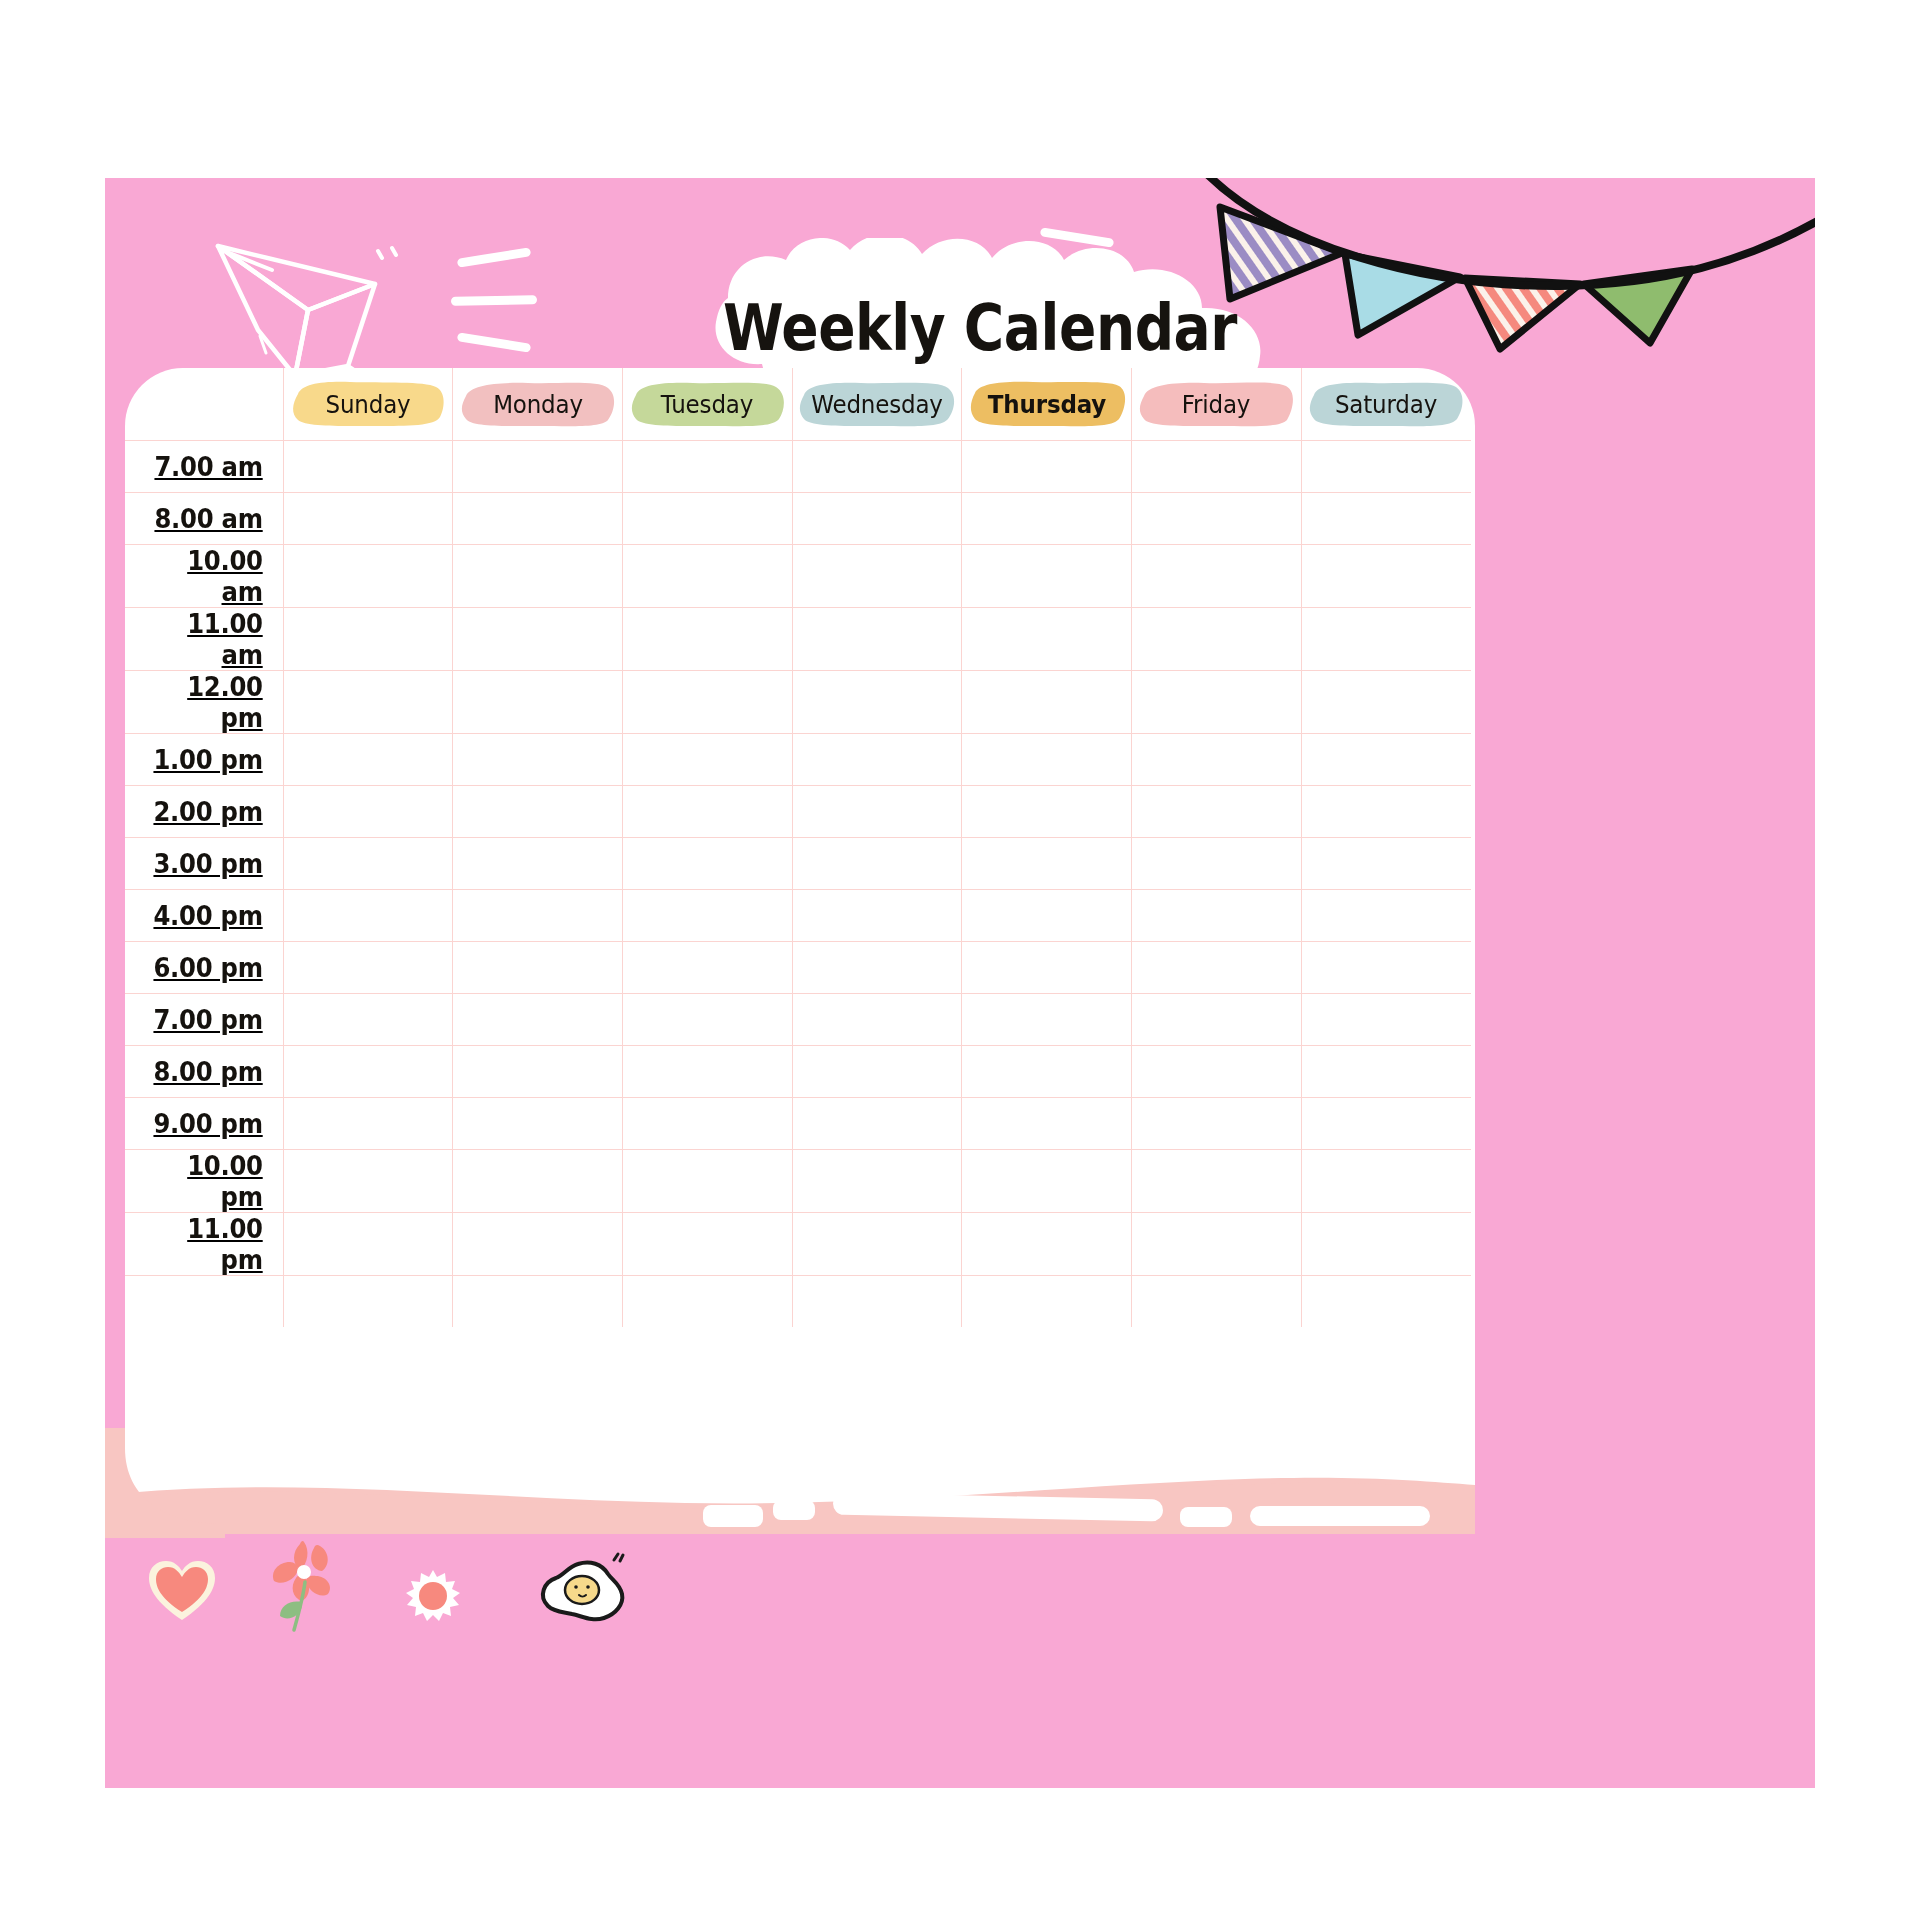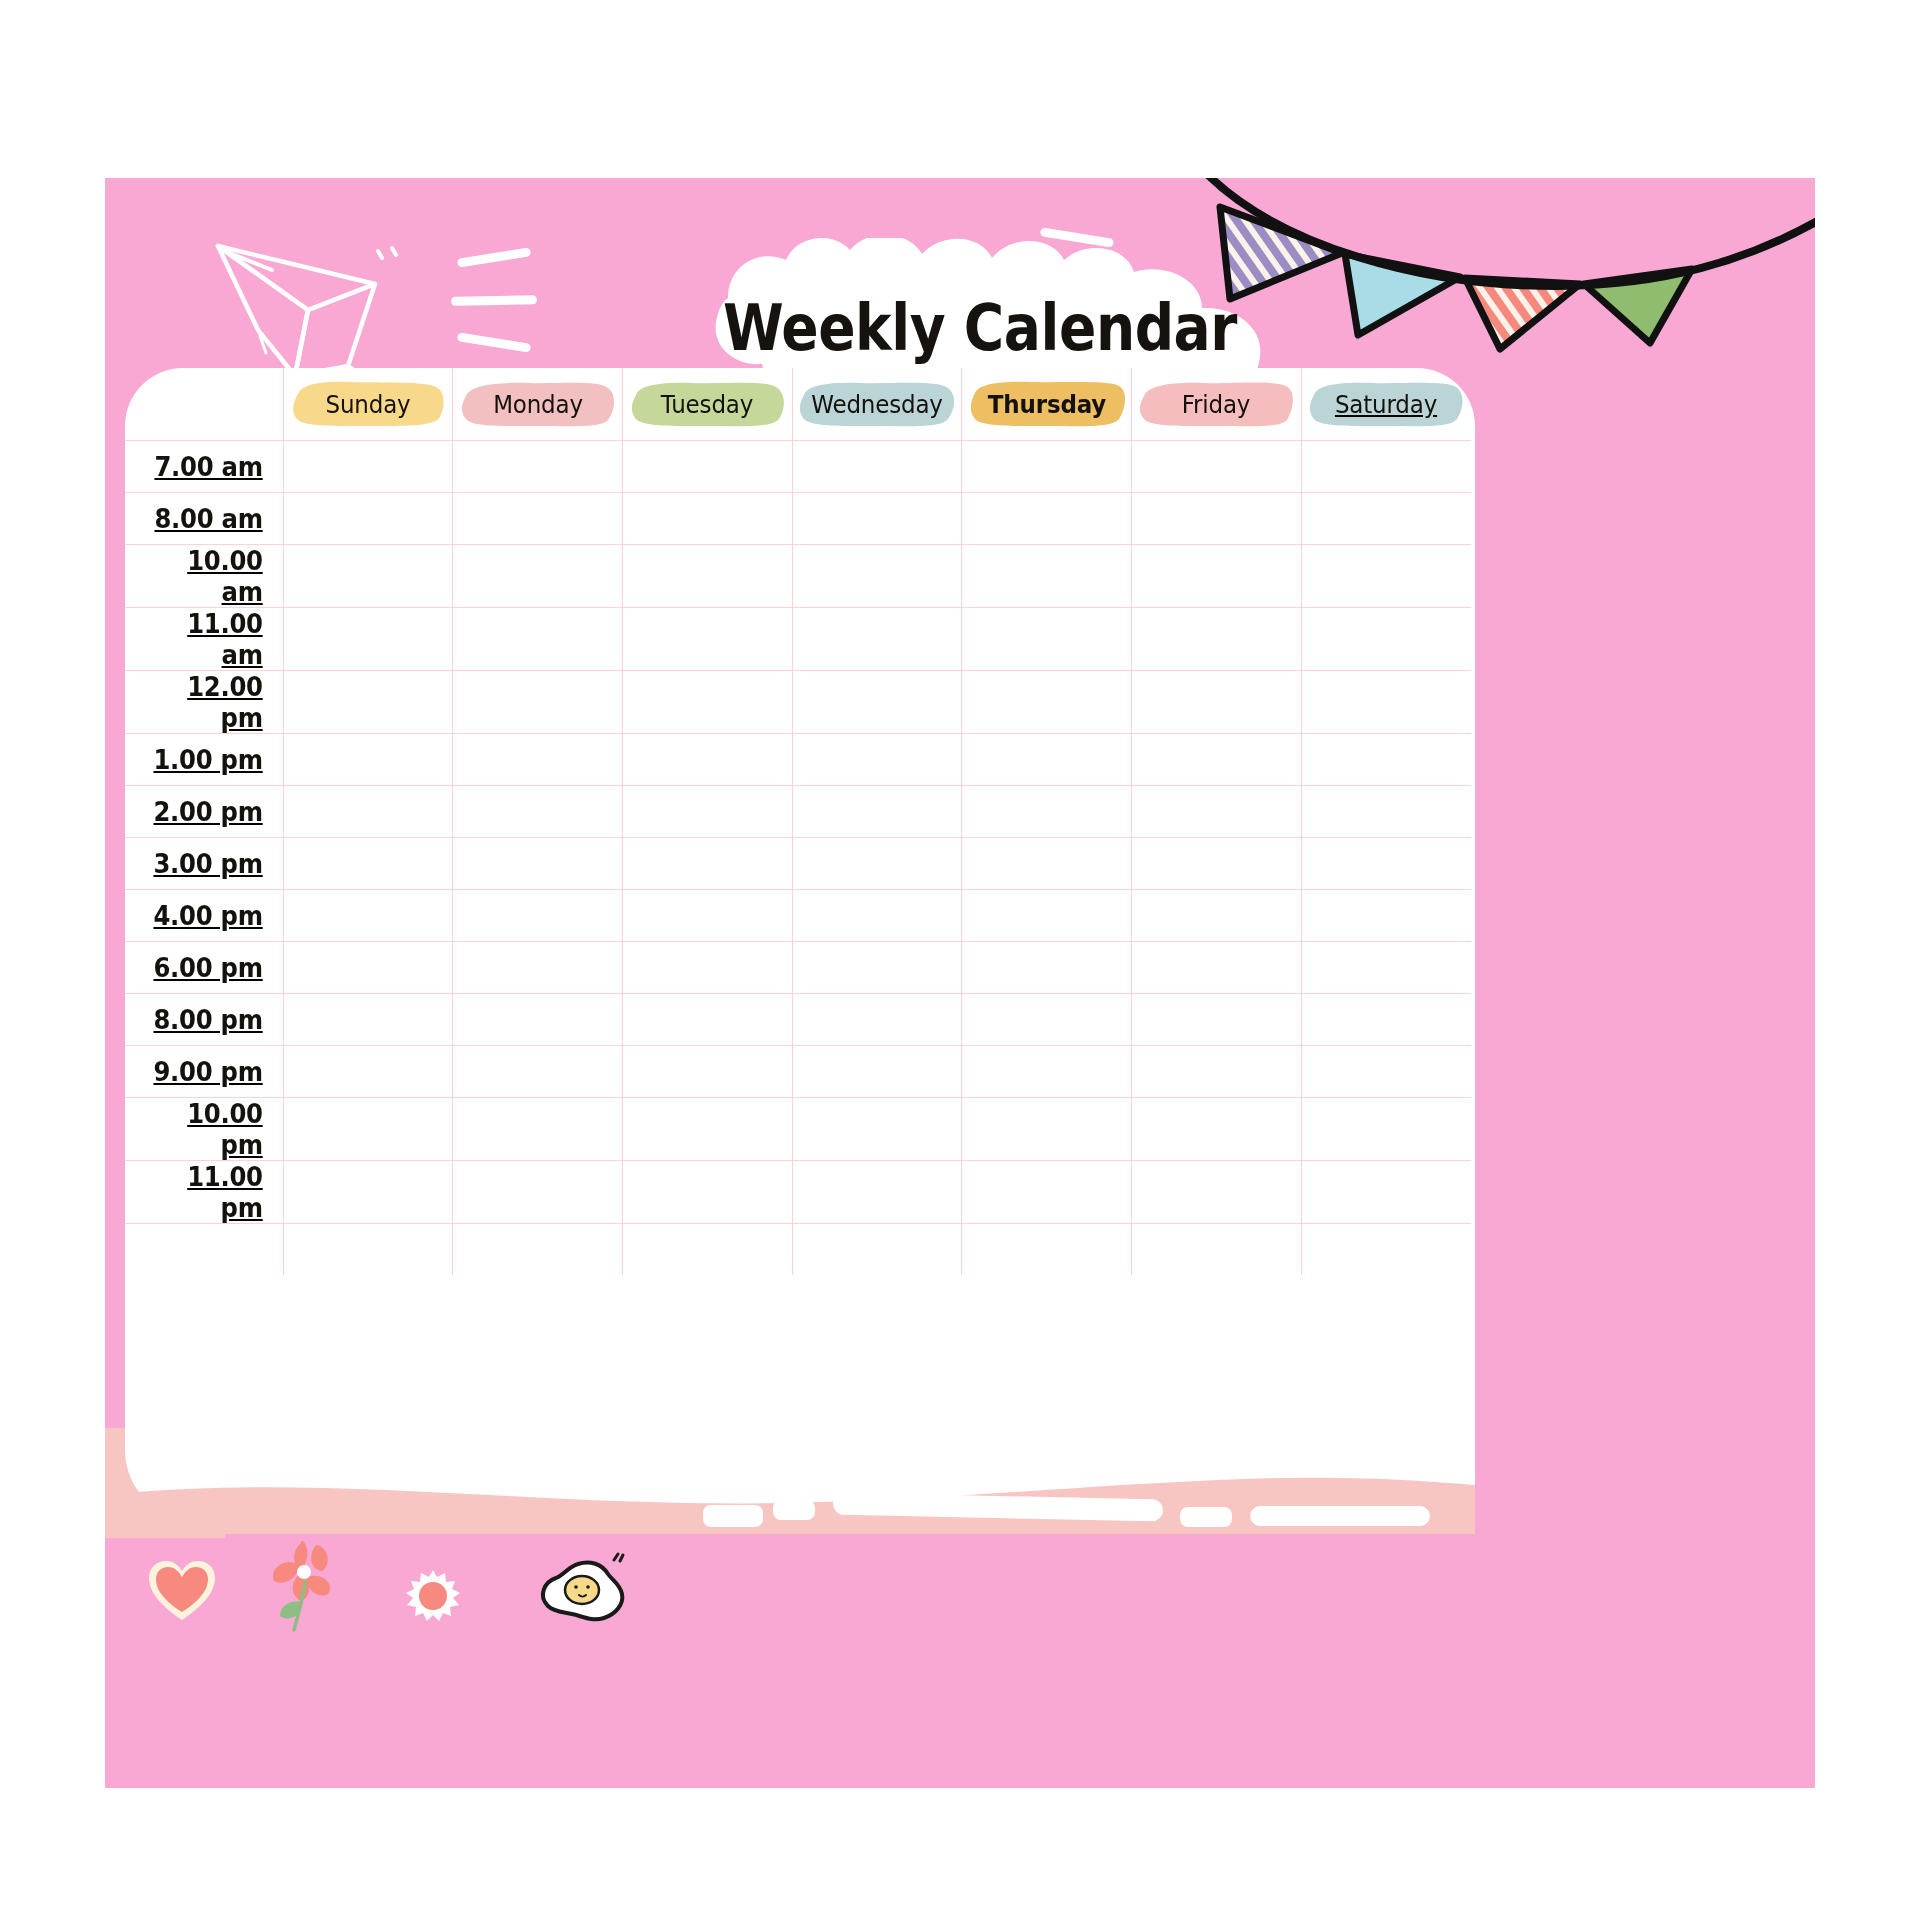--- a/index.html
+++ b/index.html
@@ -88,21 +88,21 @@
     border: 1px solid #FBD4D1;
     padding: 0;
     background: transparent;
   }
   table.cal thead th {
     height: 72px;
     border-top: none;
     vertical-align: middle;
   }
   table.cal thead th.timehead { border-left: none; }
-  table.cal thead th.lasthead { border-right: none; text-decoration: underline; }
+  table.cal thead th.lasthead { border-right: none; }
   table.cal tbody td { height: 51px; }
   table.cal tbody td.timecell { border-left: none; text-decoration: underline; }
   table.cal tbody td.lastcell { border-right: none; }
   table.cal tbody tr:last-child td { border-bottom: none; }
 
   .time-label {
     display:block;
     text-align:right;
     padding-right: 22px;
     font-family: "DejaVu Sans", sans-serif;
@@ -418,20 +418,32 @@
             <td></td>
             <td></td>
             <td></td>
             <td></td>
             <td></td>
             <td></td>
             <td class="lastcell"></td>
           </tr>
         <tr>
             <td class="timecell">
+              <span class="time-label">7.00 pm</span>
+            </td>
+            <td></td>
+            <td></td>
+            <td></td>
+            <td></td>
+            <td></td>
+            <td></td>
+            <td class="lastcell"></td>
+          </tr>
+        <tr>
+            <td class="timecell">
               <span class="time-label">8.00 pm</span>
             </td>
             <td></td>
             <td></td>
             <td></td>
             <td></td>
             <td></td>
             <td></td>
             <td class="lastcell"></td>
           </tr>

